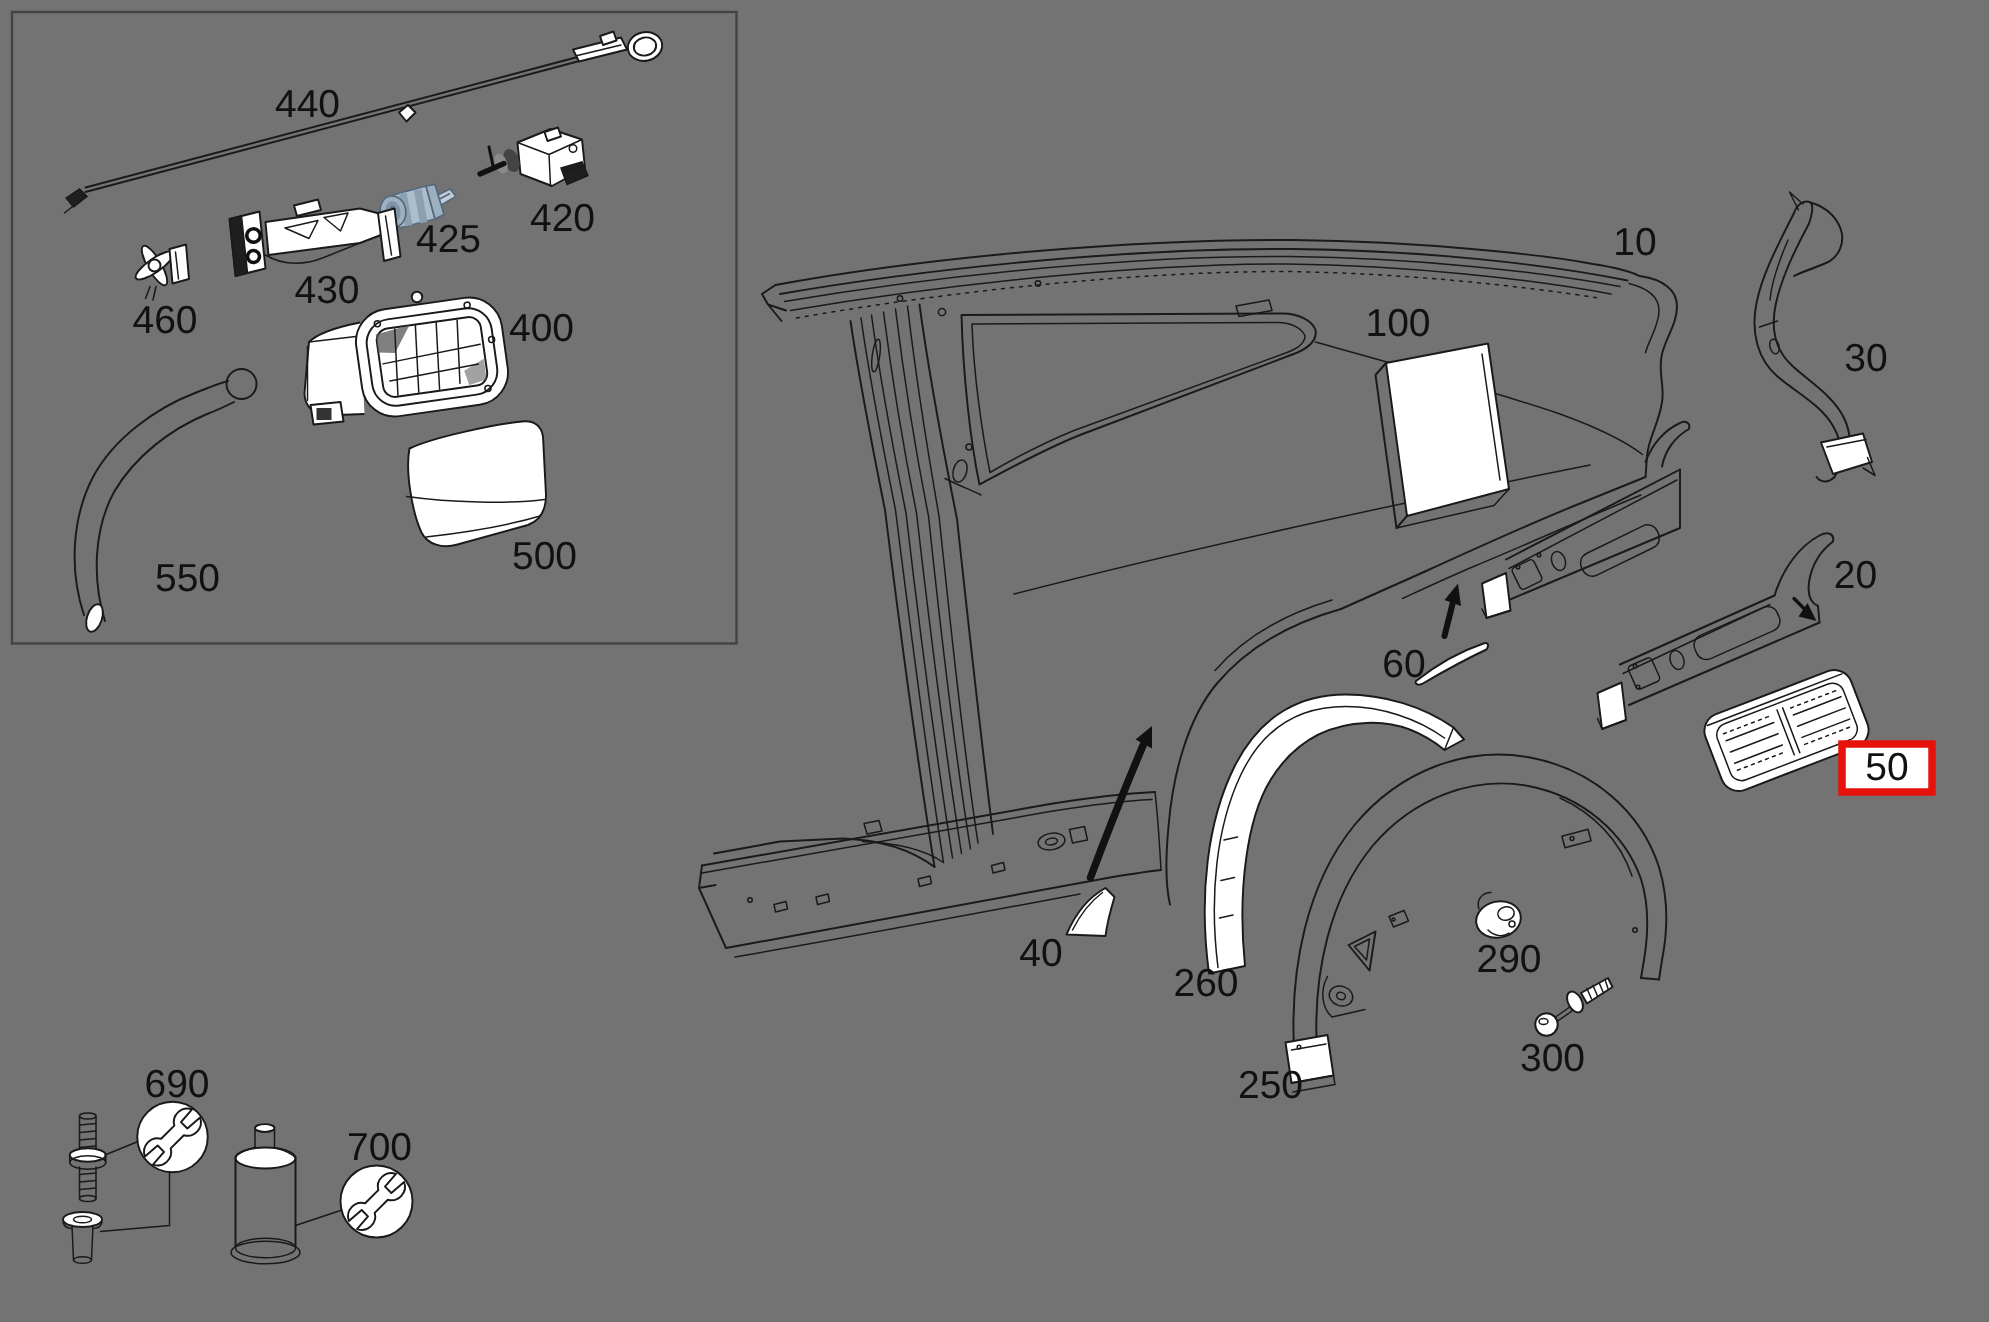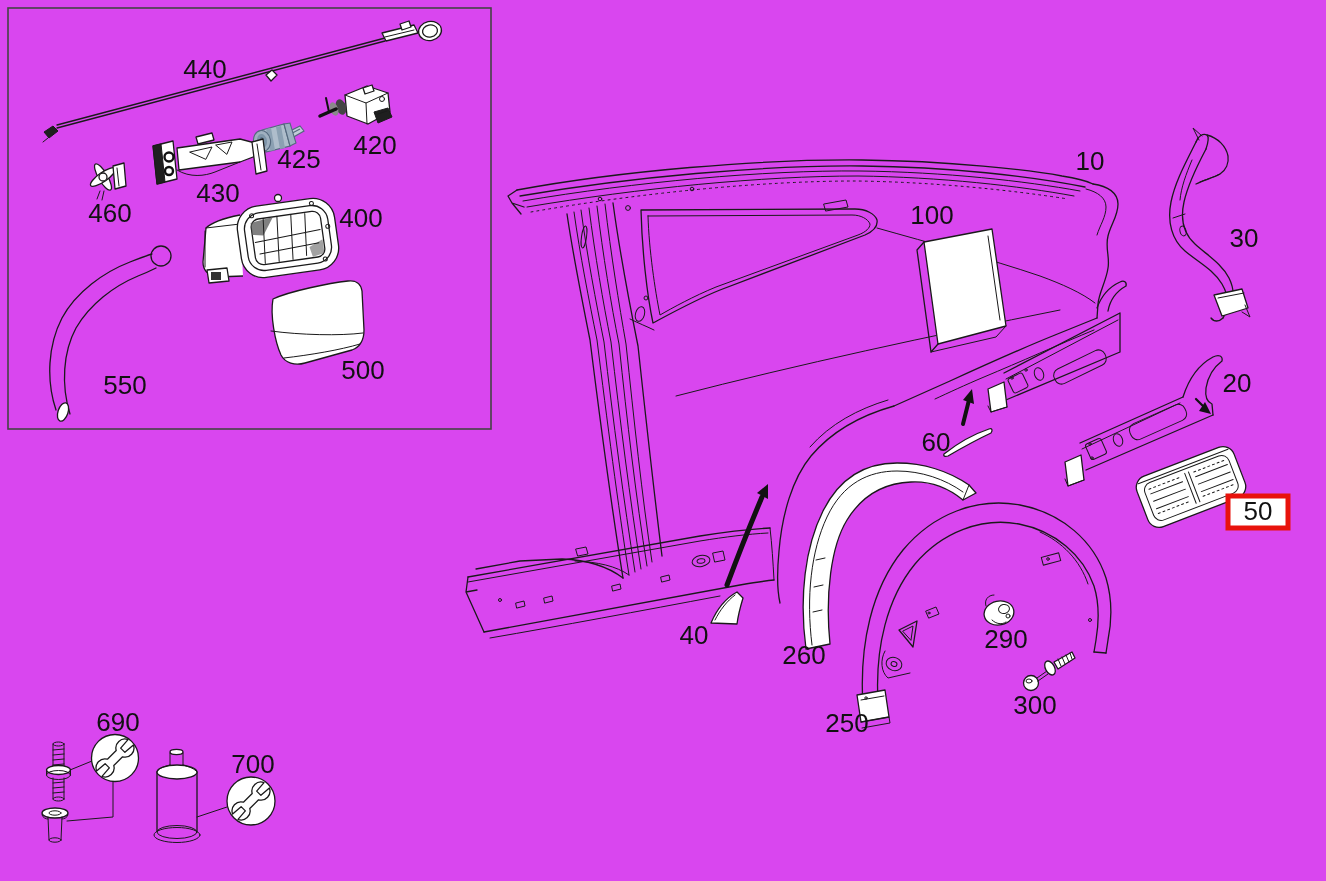--- a/index.html
+++ b/index.html
@@ -1,16 +1,16 @@
 <!DOCTYPE html>
 <html><head>
 <meta charset="utf-8">
 <style>
   html,body{margin:0;padding:0;background:#fff;}
-  .stage{position:relative;width:1326px;height:881px;background:#d946ef;overflow:hidden;
+  .stage{position:relative;width:1326px;height:881px;background:#737373;overflow:hidden;
          font-family:"Liberation Sans",sans-serif;}
   svg{display:block;}
   .ln{fill:none;stroke:#1a1a1a;stroke-width:1.3;stroke-linecap:round;stroke-linejoin:round;}
   .th{fill:none;stroke:#1a1a1a;stroke-width:1;stroke-linecap:round;stroke-linejoin:round;}
   .fw{fill:#ffffff;stroke:#1a1a1a;stroke-width:1.3;stroke-linejoin:round;}
   .fd{fill:#1f1f1f;stroke:#1a1a1a;stroke-width:1;}
   .lbl{font:26px "Liberation Sans",sans-serif;fill:#111;}
   .arr{fill:#111;stroke:none;}
   .arrln{fill:none;stroke:#111;stroke-linecap:round;}
   .blue{stroke:#53687d;stroke-width:1.1;}

